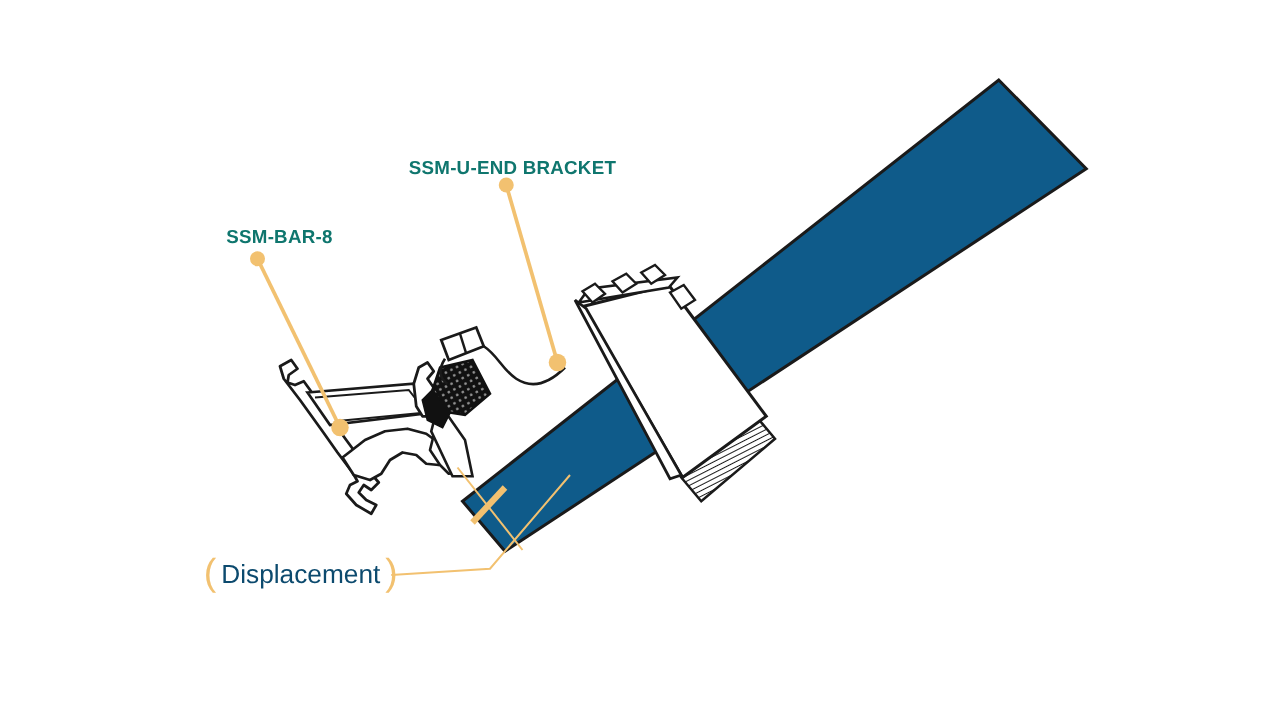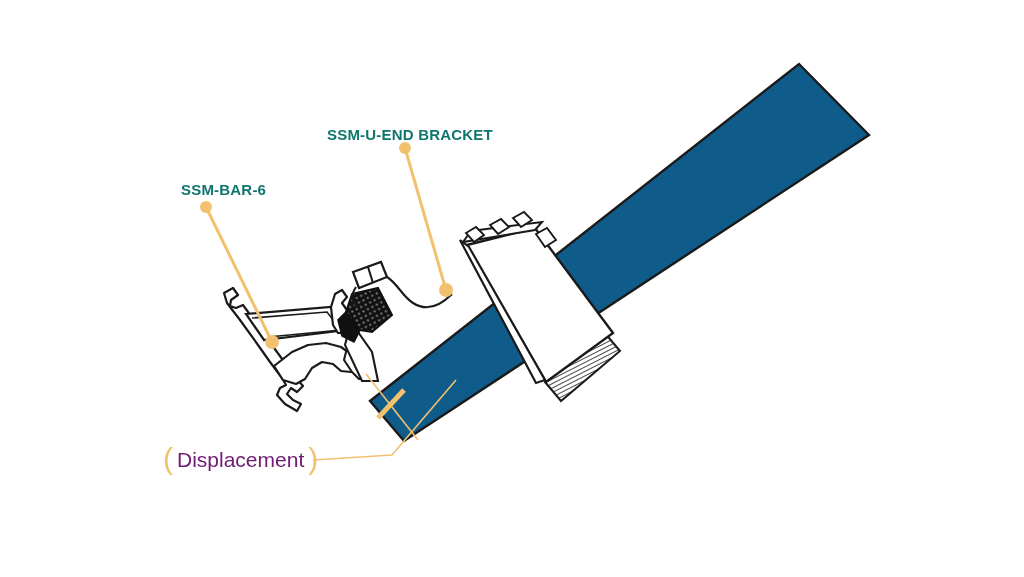--- a/index.html
+++ b/index.html
@@ -56,21 +56,21 @@
   }
   .disp-paren {
     color: #f2c170;
     font-size: 30px;
     font-family: "Liberation Sans", sans-serif;
     font-weight: normal;
     line-height: 1;
     padding-bottom: 3px;
   }
   #displacement-text {
-    color: #701a75;
+    color: #0c4a6e;
     font-family: "Liberation Sans", sans-serif;
     font-size: 21px;
     font-weight: normal;
     white-space: nowrap;
     padding: 0 4px;
   }
 </style>
 </head>
 <body>
 
@@ -159,21 +159,21 @@
     </g>
 
     <g>
       <polyline points="313,460 392,455 456,380" fill="none" stroke="#f2c170" stroke-width="1.6"></polyline>
       <line x1="366" y1="374" x2="418" y2="440" stroke="#f2c170" stroke-width="1.6"></line>
       <line x1="378" y1="418" x2="404" y2="390" stroke="#f2c170" stroke-width="5"></line>
     </g>
 
   </svg>
 
-  <div class="callout-label" id="label-ssm-bar-2">SSM-BAR-6</div>
+  <div class="callout-label" id="label-ssm-bar-2">SSM-BAR-8</div>
 
   <div class="callout-label" id="label-ssm-u-end-bracket">SSM-U-END BRACKET</div>
 
   <div id="displacement-group">
     <span class="disp-paren">(</span>
     <span id="displacement-text">Displacement</span>
     <span class="disp-paren">)</span>
   </div>
 
 </div>

